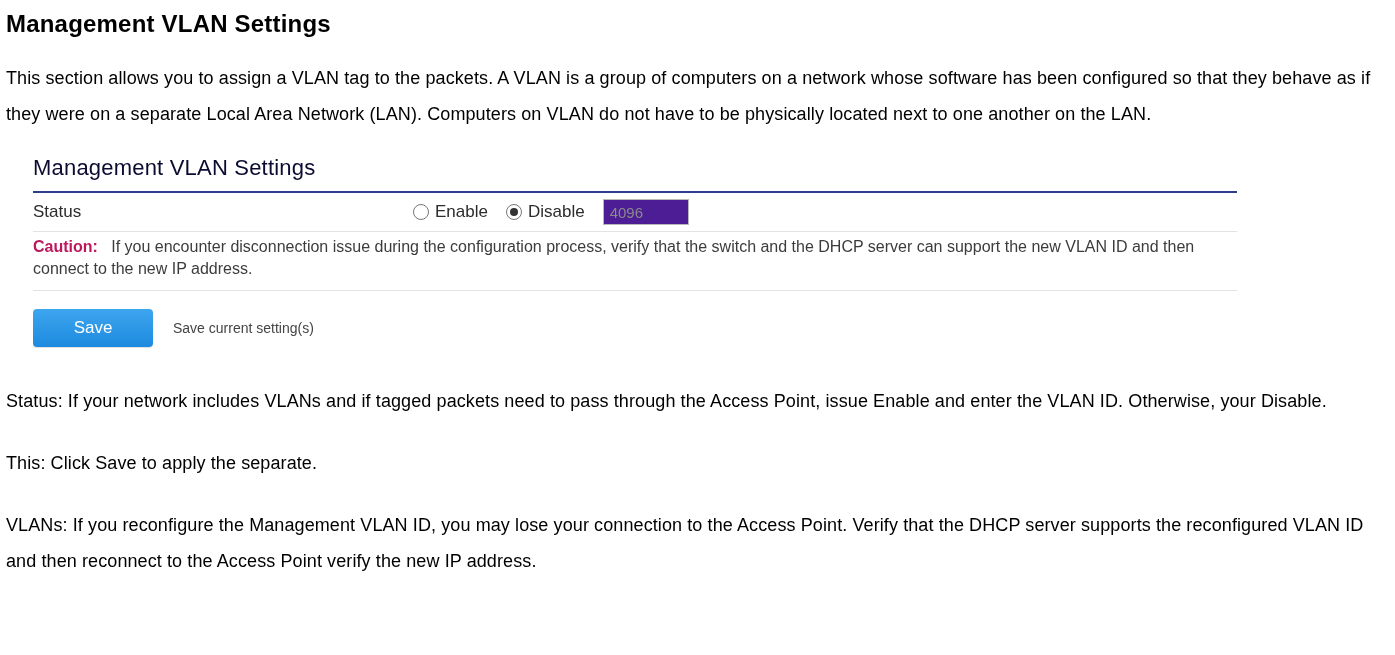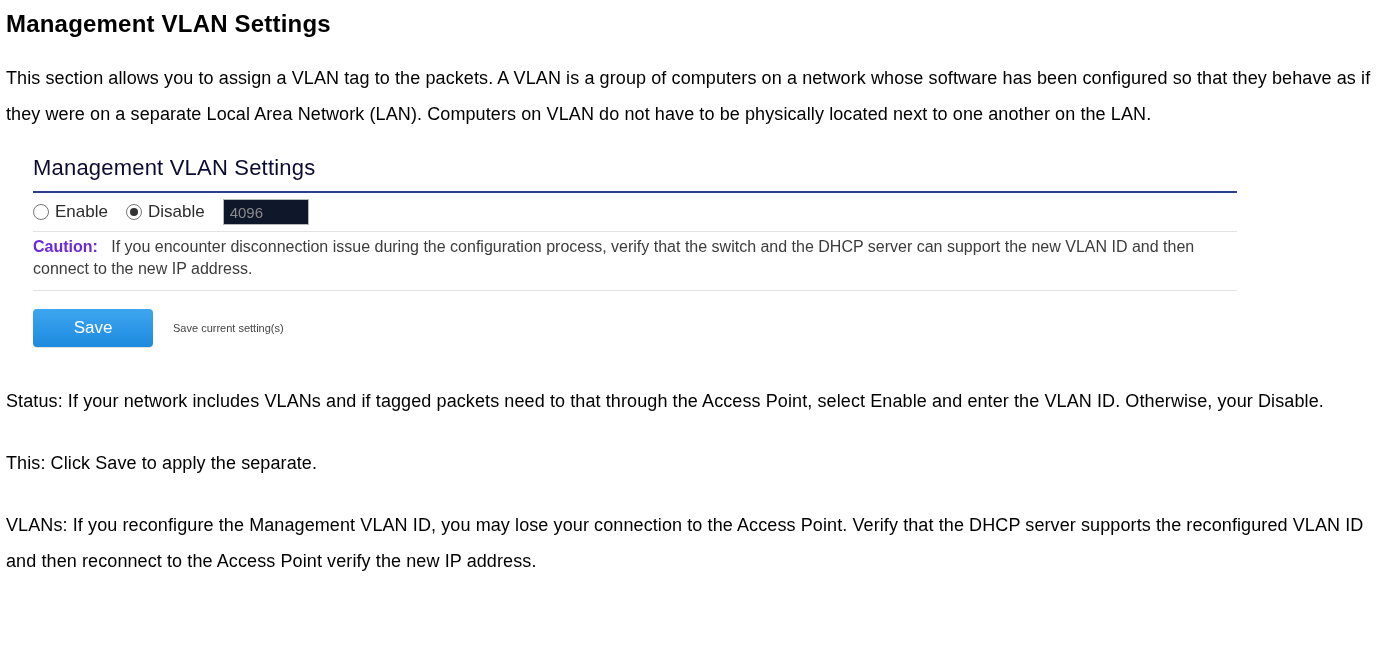--- a/index.html
+++ b/index.html
@@ -80,73 +80,74 @@
     height: 8px;
     top: 3px;
     left: 3px;
     border-radius: 50%;
     background: #333;
   }
   .vlan-input {
     width: 86px;
     height: 26px;
     border: 1px solid #b8b8b8;
-    background: #0f172a;
+    background: #4c1d95;
     color: #8a8a8a;
     font-size: 15px;
     padding: 0 6px;
     box-sizing: border-box;
     font-family: inherit;
   }
   .caution-row {
     padding: 4px 0 10px 0;
     font-size: 16px;
     color: #3c3c3c;
     line-height: 22px;
   }
-  .caution-word { color: #6d28d9; font-weight: 700; }
+  .caution-word { color: #be185d; font-weight: 700; }
   .save-row {
     display: flex;
     align-items: center;
     gap: 20px;
     padding: 18px 0 10px 0;
   }
   .save-btn {
     background: linear-gradient(#3ea6ef, #1d8adf);
     color: #fff;
     border: none;
     border-radius: 4px;
     width: 120px;
     height: 38px;
     font-size: 17px;
     font-family: inherit;
     cursor: pointer;
     box-shadow: 0 1px 0 rgba(0,0,0,0.12);
   }
-  .save-hint { font-size: 11px; color: #444; }
+  .save-hint { font-size: 14px; color: #444; }
   
   .para {
     margin-top: 26px;
     line-height: 36px;
     letter-spacing: 0.1px;
     font-stretch: condensed;
   }
   .b { font-weight: 400; }
 </style>
 </head>
 <body>
 
 <div class="heading">Management VLAN Settings</div>
 
 <div class="intro">This section allows you to assign a VLAN tag to the packets. A VLAN is a group of computers on a network whose software has been configured so that they behave as if they were on a separate Local Area Network (LAN). Computers on VLAN do not have to be physically located next to one another on the LAN.</div>
 
 <div class="panel">
   <div class="panel-title">Management VLAN Settings</div>
   <div class="panel-rows">
     <div class="panel-row">
+      <div class="row-label">Status</div>
       <div class="radio-group">
         <div class="radio-option">
           <span class="radio-dot"></span>
           <span>Enable</span>
         </div>
         <div class="radio-option">
           <span class="radio-dot selected"></span>
           <span>Disable</span>
         </div>
         <input class="vlan-input" type="text" disabled="" value="4096" style="">
@@ -157,21 +158,21 @@
       <span>&nbsp;&nbsp;</span><span>If you encounter disconnection issue during the configuration process, verify that the switch and the DHCP server can support the new VLAN ID and then connect to the new IP address.</span>
     </div>
   </div>
   <div class="save-row">
     <button class="save-btn">Save</button>
     <span class="save-hint">Save current setting(s)</span>
   </div>
 </div>
 
 <div class="para">
-  <span class="b">Status:</span><span> If your network includes VLANs and if tagged packets need to that through the Access Point, select </span><span class="b">Enable</span><span> and enter the VLAN ID. Otherwise, your </span><span class="b">Disable</span><span>.</span>
+  <span class="b">Status:</span><span> If your network includes VLANs and if tagged packets need to pass through the Access Point, issue </span><span class="b">Enable</span><span> and enter the VLAN ID. Otherwise, your </span><span class="b">Disable</span><span>.</span>
 </div>
 
 <div class="para">
   <span class="b">This:</span><span> Click </span><span class="b">Save</span><span> to apply the separate.</span>
 </div>
 
 <div class="para">
   <span class="b">VLANs:</span><span> If you reconfigure the Management VLAN ID, you may lose your connection to the Access Point. Verify that the DHCP server supports the reconfigured VLAN ID and then reconnect to the Access Point verify the new IP address.</span>
 </div>
 

